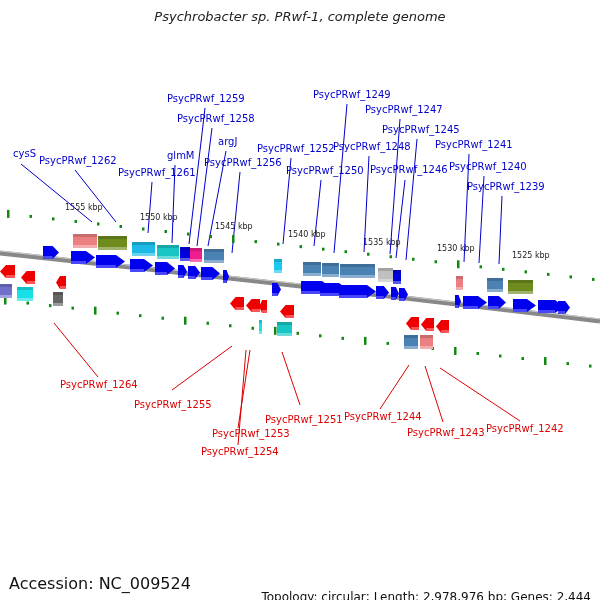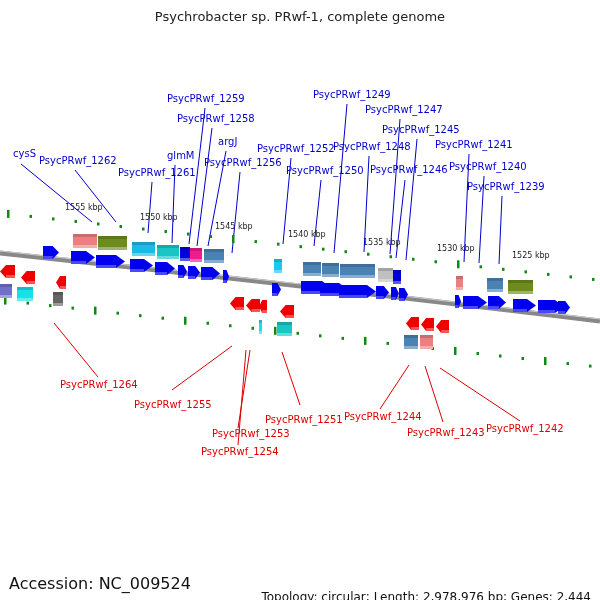--- a/index.html
+++ b/index.html
@@ -1,17 +1,17 @@
 <!DOCTYPE html>
 <html><head>
 <meta charset="utf-8">
 <style>
   html, body { margin: 0; padding: 0; background: #ffffff; }
   body { width: 600px; height: 600px; position: relative; overflow: hidden; font-family: "DejaVu Sans", sans-serif; }
-  #title { position: absolute; left: 0; top: 9px; width: 600px; text-align: center; font-size: 13px; color: #222; }
+  #title { position: absolute; left: 0; top: 9px; width: 600px; text-align: center; font-size: 13px; font-style: italic; color: #222; }
   #footer-left { position: absolute; left: 9px; top: 574px; font-size: 16px; color: #111; }
   #footer-right { position: absolute; right: 9px; top: 590px; font-size: 12px; color: #111; }
   svg#map { position: absolute; left: 0; top: 0; }
   .lbl { font-family: "DejaVu Sans", sans-serif; font-size: 10px; }
   .kbp { font-family: "DejaVu Sans", sans-serif; font-size: 8px; fill: #222; }
 </style>
 </head>
 <body>
 
 <div id="title">Psychrobacter sp. PRwf-1, complete genome</div>

